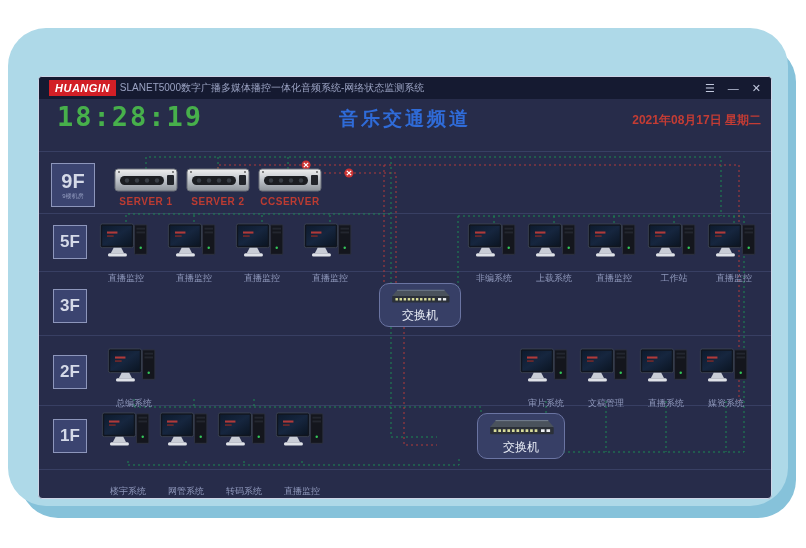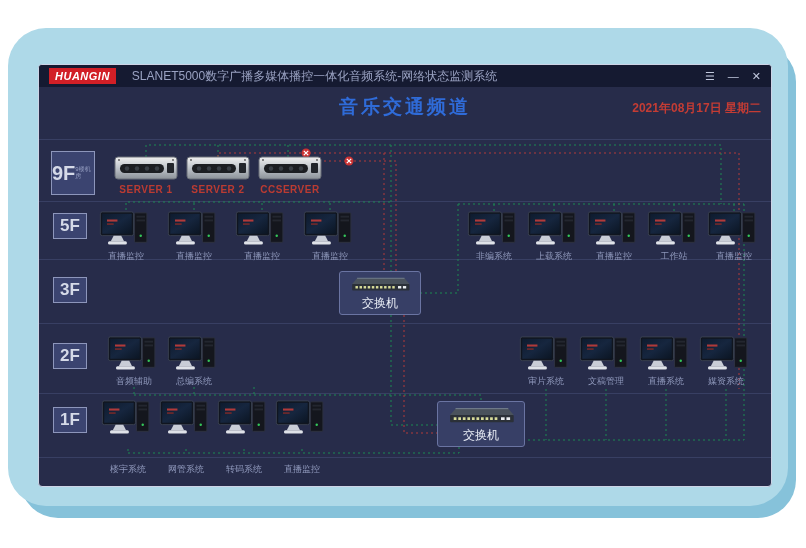--- a/index.html
+++ b/index.html
@@ -6,61 +6,61 @@
   body{width:806px;height:548px;position:relative;overflow:hidden;background:#ffffff;
        font-family:"Liberation Sans", sans-serif;}
 
   
   .frame-shadow{position:absolute;left:20px;top:44px;width:776px;height:474px;
                 background:#86c2da;border-radius:38px;}
   .frame{position:absolute;left:8px;top:28px;width:780px;height:478px;
          background:#aed9e8;border-radius:38px;}
 
   
-  .window{position:absolute;left:38px;top:64px;width:732px;height:421px;
+  .window{position:absolute;left:38px;top:76px;width:732px;height:421px;
           background:#272c4a;border:1px solid #cdd4e6;border-radius:4px;overflow:hidden;}
 
   .titlebar{position:absolute;left:0;top:0;right:0;height:22px;background:#151a31;
             display:flex;align-items:center;padding:0 10px;box-sizing:border-box;z-index:5;}
   .logo{background:#d21f26;color:#fff;font-weight:bold;font-style:italic;
         font-size:11px;line-height:14px;padding:1px 6px;letter-spacing:.5px;flex:0 0 auto;}
-  .apptitle{color:#9aa2c2;font-size:12px;margin-left:16px;flex:1;white-space:nowrap;overflow:hidden;}
+  .apptitle{color:#9aa2c2;font-size:10px;margin-left:4px;flex:1;white-space:nowrap;overflow:hidden;}
   .winctrls{display:flex;gap:13px;color:#c2c9de;font-size:11px;}
   .winctrls span{cursor:default;}
 
   
   .clock{position:absolute;left:18px;top:24px;font-family:"DejaVu Sans Mono",monospace;
          font-weight:bold;font-size:27px;color:#47b04b;letter-spacing:2px;z-index:3;}
   .chtitle{position:absolute;left:0;right:0;top:29px;text-align:center;font-size:19px;
            font-weight:bold;color:#2f6bd8;letter-spacing:3px;z-index:3;}
   .date{position:absolute;right:10px;top:35px;color:#c43c34;font-size:12px;font-weight:bold;z-index:3;}
 
   .sep{position:absolute;left:0;right:0;height:1px;background:#383f63;z-index:0;}
 
   .row{position:absolute;left:0;right:0;z-index:2;}
   .floorbox{position:absolute;border:1px solid #8d96bb;background:#3b4470;color:#d5dae8;
-            display:flex;flex-direction:row;align-items:center;justify-content:center;
+            display:flex;flex-direction:column;align-items:center;justify-content:center;
             font-weight:bold;box-sizing:border-box;}
   .fb-lg{width:44px;height:44px;font-size:20px;}
-  .fb-sm{width:34px;height:26px;font-size:17px;}
+  .fb-sm{width:34px;height:34px;font-size:17px;}
   .fb-sub{font-size:6px;font-weight:normal;color:#98a1c4;line-height:7px;}
 
   .group{position:absolute;display:flex;gap:2px;}
   .cell{display:flex;flex-direction:column;align-items:center;}
   .pc-cell{width:58px;}
   .pc-cell-sm{width:56px;gap:24px;}
   .server-cell{width:70px;}
   .ic-pc{width:54px;height:38px;}
   .ic-server{width:64px;height:26px;}
-  .dlabel{margin-top:2px;font-size:9px;color:#8e97ba;white-space:nowrap;}
+  .dlabel{margin-top:12px;font-size:9px;color:#8e97ba;white-space:nowrap;}
   .slabel{margin-top:3px;font-size:10px;font-weight:bold;color:#bb3b32;letter-spacing:.5px;white-space:nowrap;}
 
-  .switchbox{position:absolute;background:#373f66;border:1px solid #6a74a2;border-radius:3px;
+  .switchbox{position:absolute;background:#373f66;border:1px solid #6a74a2;border-radius:10px;
              display:flex;flex-direction:column;align-items:center;justify-content:center;
-             gap:2px;z-index:2;box-sizing:border-box;}
+             gap:2px;z-index:2;box-sizing:border-box;margin-left:40px;}
   .ic-switch{width:70px;height:18px;}
   .swlabel{font-size:12px;color:#e9edf6;}
 
   .lines{position:absolute;left:0;top:0;width:732px;height:421px;z-index:1;pointer-events:none;}
   .gl{fill:none;stroke:#1d8a52;stroke-width:1;stroke-dasharray:2 3;}
   .rl{fill:none;stroke:#b23a3a;stroke-width:1;stroke-dasharray:2 3;}
   .defs-holder{position:absolute;width:0;height:0;overflow:hidden;}
 </style>
 </head>
 <body>
@@ -128,20 +128,21 @@
   <div class="titlebar">
     <div class="logo">HUANGIN</div>
     <div class="apptitle">SLANET5000数字广播多媒体播控一体化音频系统-网络状态监测系统</div>
     <div class="winctrls">
       <span>☰</span>
       <span>—</span>
       <span>✕</span>
     </div>
   </div>
 
+  <div class="clock">18:28:19</div>
   <div class="chtitle">音乐交通频道</div>
   <div class="date">2021年08月17日 星期二</div>
 
   <div class="sep" style="top:74px"></div>
   <div class="sep" style="top:136px"></div>
   <div class="sep" style="top:194px"></div>
   <div class="sep" style="top:258px"></div>
   <div class="sep" style="top:328px"></div>
   <div class="sep" style="top:392px"></div>
 
@@ -292,26 +293,20 @@
 
   <div class="row" style="top:258px;height:70px">
     <div class="floorbox fb-sm" style="left:14px;top:20px">
       <div>2F</div>
     </div>
     <div class="group" style="left:66px;top:12px">
         <div class="cell pc-cell">
         <svg class="ic-pc">
             <use href="#ic-pc"></use>
           </svg>
-        <div class="dlabel">音频辅助</div>
-      </div>
-        <div class="cell pc-cell">
-        <svg class="ic-pc">
-            <use href="#ic-pc"></use>
-          </svg>
         <div class="dlabel">总编系统</div>
       </div>
       </div>
     <div class="group" style="right:16px;top:12px">
         <div class="cell pc-cell">
         <svg class="ic-pc">
             <use href="#ic-pc"></use>
           </svg>
         <div class="dlabel">审片系统</div>
       </div>

